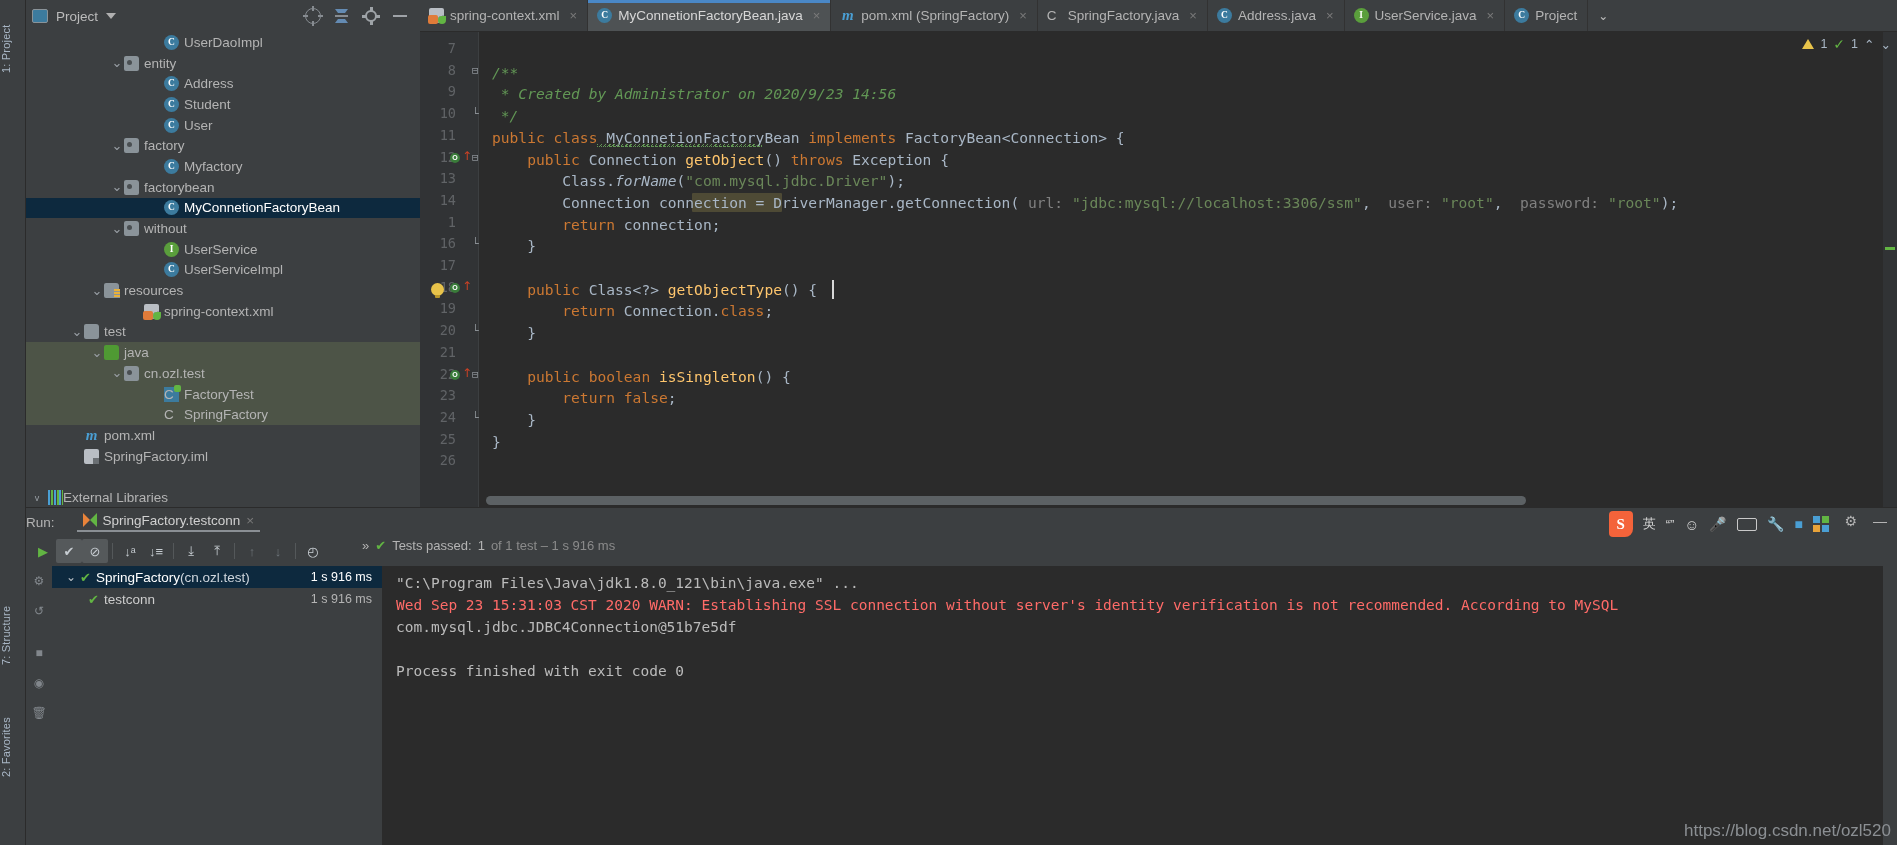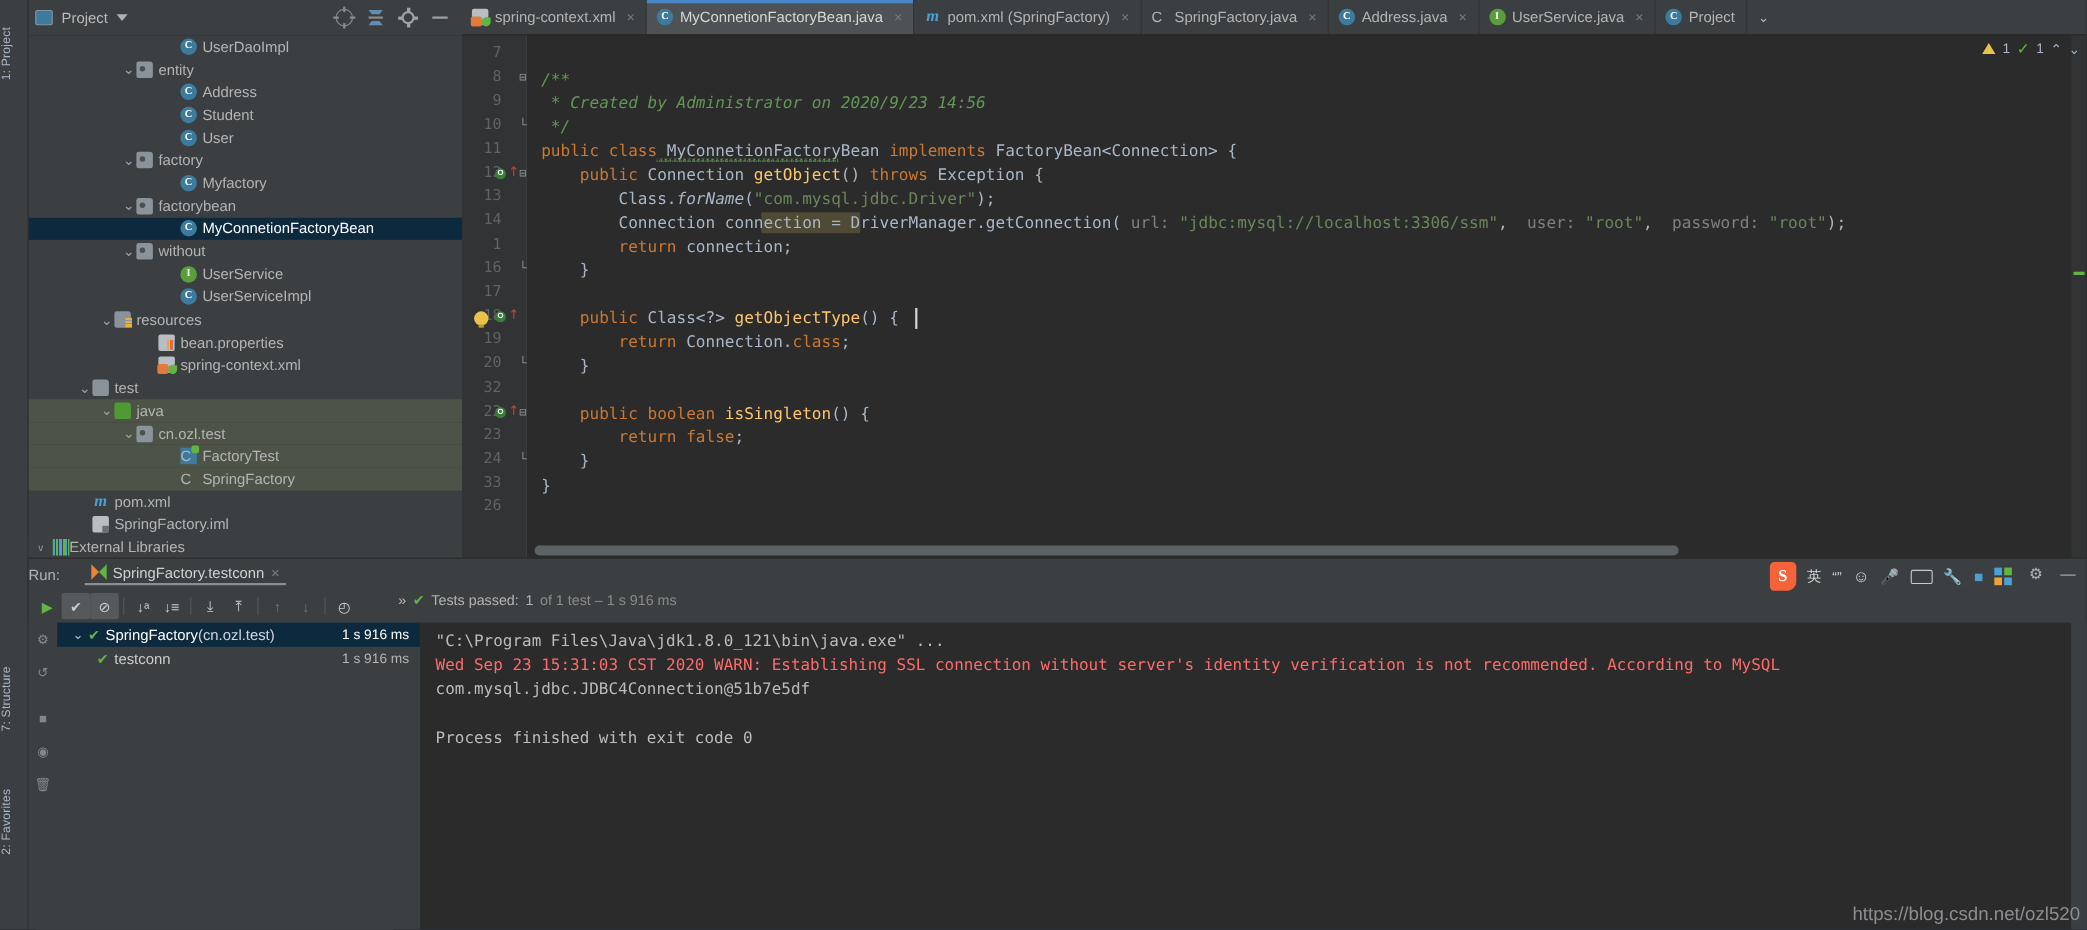--- a/index.html
+++ b/index.html
@@ -3,21 +3,21 @@
 <meta charset="utf-8">
 <style>
   * { box-sizing: border-box; margin: 0; padding: 0; }
   html, body {
     width: 1897px; height: 845px;
     background: #3c3f41;
     font-family: "Liberation Sans", sans-serif;
     overflow: hidden;
     -webkit-font-smoothing: antialiased;
   }
-  .app { position: relative; width: 1897px; height: 845px; background: #0f172a; color: #a9b7c6; }
+  .app { position: relative; width: 1897px; height: 845px; background: #701a75; color: #a9b7c6; }
 
   
   .vstrip-left {
     position: absolute; left: 0; top: 0; width: 26px; height: 845px;
     background: #3c3f41; border-right: 1px solid #2b2b2b;
   }
   .vtab {
     position: absolute; left: 0; width: 26px;
     writing-mode: vertical-rl; transform: rotate(180deg);
     font-size: 11px; color: #a9b7c6; text-align: center;
@@ -498,26 +498,20 @@
       </div>
       <div class="trow">
         <span style="width: 60px; flex: 0 0 60px;"></span>
         <span class="arrow" style="font-size: 13px; line-height: 8px;">⌄</span>
         <span class="gico folder-res"></span>
         <span class="lbl">resources</span>
       </div>
       <div class="trow">
         <span style="width: 100px; flex: 0 0 100px;"></span>
         <span class="arrow none" style="font-size: 13px; line-height: 8px;"></span>
-        <span class="gico props"></span>
-        <span class="lbl">bean.properties</span>
-      </div>
-      <div class="trow">
-        <span style="width: 100px; flex: 0 0 100px;"></span>
-        <span class="arrow none" style="font-size: 13px; line-height: 8px;"></span>
         <span class="gico xml"></span>
         <span class="lbl">spring-context.xml</span>
       </div>
       <div class="trow">
         <span style="width: 40px; flex: 0 0 40px;"></span>
         <span class="arrow" style="font-size: 13px; line-height: 8px;">⌄</span>
         <span class="gico folder"></span>
         <span class="lbl">test</span>
       </div>
       <div class="trow testsrc">
@@ -579,27 +573,27 @@
         <div class="ln" style="top: 138.2px; right: 22px;">13</div>
         <div class="ln" style="top: 159.9px; right: 22px;">14</div>
         <div class="ln" style="top: 181.6px; right: 22px;">1</div>
         <div class="ln" style="top: 203.3px; right: 22px;">16</div>
         <div class="ln" style="top: 225px; right: 22px;">17</div>
         <div class="ln" style="top: 246.7px; right: 22px;">18</div>
         <div class="ovr-icon" style="left: 30px; top: 250.7px;">O</div>
         <div class="ovr-arrow" style="left: 42px; top: 248.7px;">↑</div>
         <div class="ln" style="top: 268.4px; right: 22px;">19</div>
         <div class="ln" style="top: 290.1px; right: 22px;">20</div>
-        <div class="ln" style="top: 311.8px; right: 22px;">32</div>
+        <div class="ln" style="top: 311.8px; right: 22px;">21</div>
         <div class="ln" style="top: 333.5px; right: 22px;">22</div>
         <div class="ovr-icon" style="left: 30px; top: 337.5px;">O</div>
         <div class="ovr-arrow" style="left: 42px; top: 335.5px;">↑</div>
         <div class="ln" style="top: 355.2px; right: 22px;">23</div>
         <div class="ln" style="top: 376.9px; right: 22px;">24</div>
-        <div class="ln" style="top: 398.6px; right: 22px;">33</div>
+        <div class="ln" style="top: 398.6px; right: 22px;">25</div>
         <div class="ln" style="top: 420.3px; right: 22px;">26</div>
       </div>
     <div class="editor-vline" style="left:58px;"></div>
     <div class="code-area" id="code-area">
         <div class="hl-box" style="left: 214px; top: 160.9px; width: 90px; height: 19px; z-index: 0;"></div>
         <div class="fold" style="left: -6px; top: 31.7px; position: absolute;">⊟</div>
         <div class="codeline" style="top: 29.7px; left: 14px;"><span class="cmt">/**</span></div>
         <div class="codeline" style="top: 51.4px; left: 14px;"><span class="cmt"> * Created by Administrator on 2020/9/23 14:56</span></div>
         <div class="fold" style="left: -6px; top: 75.1px; position: absolute;">└</div>
         <div class="codeline" style="top: 73.1px; left: 14px;"><span class="cmt"> */</span></div>

